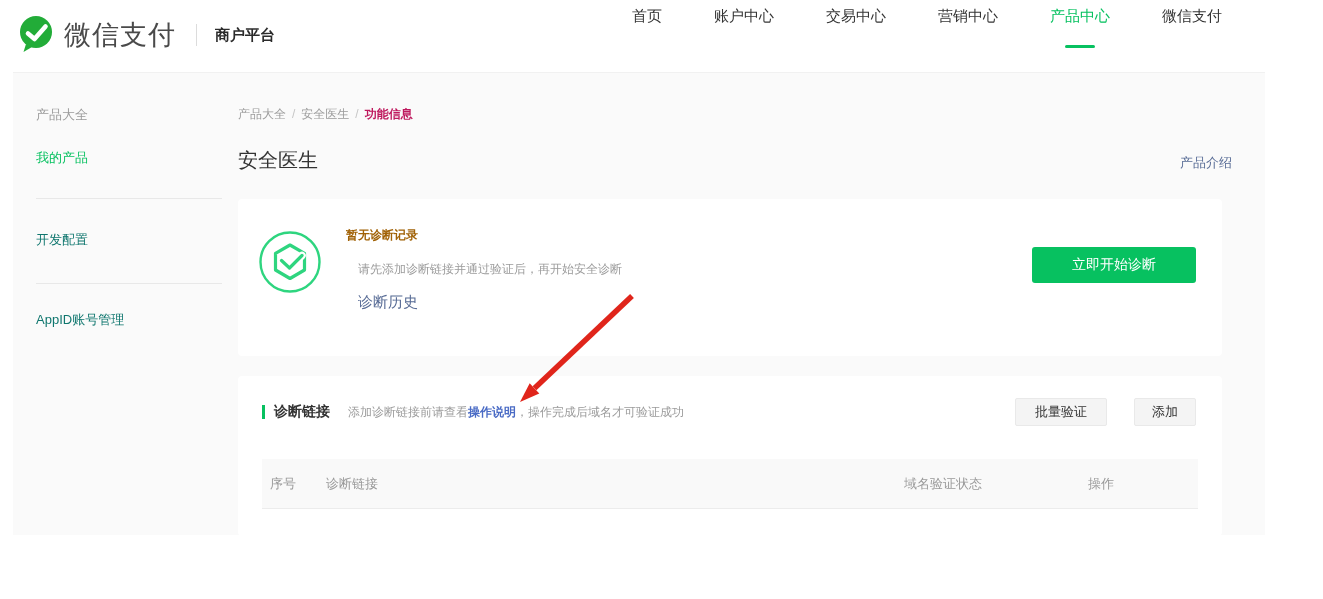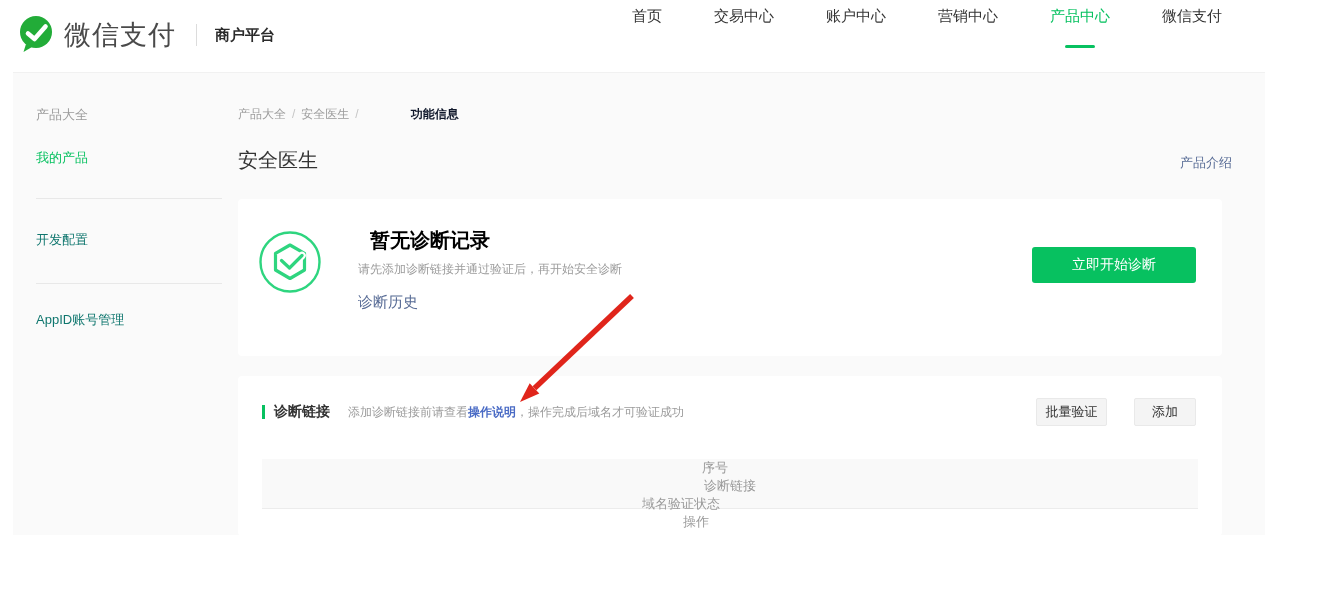--- a/index.html
+++ b/index.html
@@ -25,46 +25,46 @@
   
   .side-item { position:absolute; left:23px; font-size:13px; color:#0f766e; cursor:pointer; }
   .side-item.muted { color:#9b9b9b; }
   .side-item.active { color:#07c160; }
   .side-divider { position:absolute; left:23px; width:186px; height:1px; background:#e8e8e8; }
 
   
   .breadcrumb { position:absolute; left:225px; top:33px; font-size:12px; color:#9b9b9b; }
   .breadcrumb .crumb { cursor:pointer; }
   .breadcrumb .sep { margin:0 6px; color:#c6c6c6; }
-  .breadcrumb .current { color:#0f172a; font-weight:bold;margin-left:46px; }
+  .breadcrumb .current { color:#be185d; font-weight:bold; }
   .page-title { position:absolute; left:225px; top:74px; font-size:20px; color:#333; }
   .intro-link { position:absolute; left:1167px; top:81px; font-size:13px; color:#576b95; cursor:pointer; }
 
   
   .card { position:absolute; background:#fff; border-radius:4px; }
   .card1 { left:225px; top:126px; width:984px; height:157px; }
   .empty-icon { position:absolute; left:20px; top:31px; width:64px; height:64px; }
-  .empty-title { position:absolute; left:132px; top:28px; font-size:20px; font-weight:bold; color:#000000; }
+  .empty-title { position:absolute; left:108px; top:28px; font-size:12px; font-weight:bold; color:#a16207; }
   .empty-desc { position:absolute; left:120px; top:62px; font-size:12px; color:#9b9b9b; }
   .history-link { position:absolute; left:120px; top:94px; font-size:15px; color:#576b95; cursor:pointer; }
   .start-btn { position:absolute; right:26px; top:48px; width:164px; height:36px; background:#07c160; color:#fff; font-size:14px; border:none; border-radius:3px; cursor:pointer; font-family:inherit; }
 
   
   .card2 { left:225px; top:303px; width:984px; height:160px; }
   .sec-head { position:absolute; left:0; top:22px; width:984px; height:28px; display:flex; align-items:center; }
   .sec-bar { width:3px; height:14px; background:#07c160; margin-left:24px; }
   .sec-title { font-size:14px; font-weight:bold; color:#333; margin-left:9px; }
   .sec-tip { font-size:12px; color:#9b9b9b; margin-left:18px; }
   .sec-tip .tip-link { color:#4a6bc5; font-weight:bold; cursor:pointer; }
   .sec-actions { margin-left:auto; display:flex; gap:27px; margin-right:26px; }
   .ghost-btn { height:28px; background:#f4f4f4; border:1px solid #e9e9e9; border-radius:2px; font-size:13px; color:#333; cursor:pointer; font-family:inherit; }
-  .ghost-btn.batch { width:71px; }
+  .ghost-btn.batch { width:92px; }
   .ghost-btn.add { width:62px; }
 
-  .table-head { position:absolute; left:24px; top:83px; width:936px; height:50px; background:#f9f9f9; border-bottom:1px solid #ececec; display:flex; align-items:center; padding:0 8px; font-size:13px; color:#999;flex-direction:column; }
+  .table-head { position:absolute; left:24px; top:83px; width:936px; height:50px; background:#f9f9f9; border-bottom:1px solid #ececec; display:flex; align-items:center; padding:0 8px; font-size:13px; color:#999; }
   .th-index { width:56px; }
   .th-link { flex:1; }
   .th-status { width:176px; }
   .th-action { width:110px; padding-left:8px; }
 
   
   .arrow-note { position:absolute; left:500px; top:280px; width:160px; height:135px; pointer-events:none; z-index:10; }
 </style>
 </head>
 <body>
@@ -77,22 +77,22 @@
         <circle cx="22" cy="20" r="16" fill="#22ac38"></circle>
         <path d="M12 32 L9.5 40 L18 35 Z" fill="#22ac38"></path>
         <path d="M14 21.5 L20.5 27 L31.5 14.5" fill="none" stroke="#fff" stroke-width="4.6" stroke-linecap="round" stroke-linejoin="round"></path>
       </svg>
       <span class="logo-text">微信支付</span>
       <span class="logo-divider"></span>
       <span class="portal-label">商户平台</span>
     </div>
     <div class="topnav">
       <div class="nav-item">首页</div>
+      <div class="nav-item">账户中心</div>
       <div class="nav-item">交易中心</div>
-      <div class="nav-item">账户中心</div>
       <div class="nav-item">营销中心</div>
       <div class="nav-item active">产品中心</div>
       <div class="nav-item">微信支付</div>
     </div>
   </div>
 
   <div class="content">
 
     <div class="side-item muted" style="top:33px;">产品大全</div>
     <div class="side-item active" style="top:76px;">我的产品</div>

